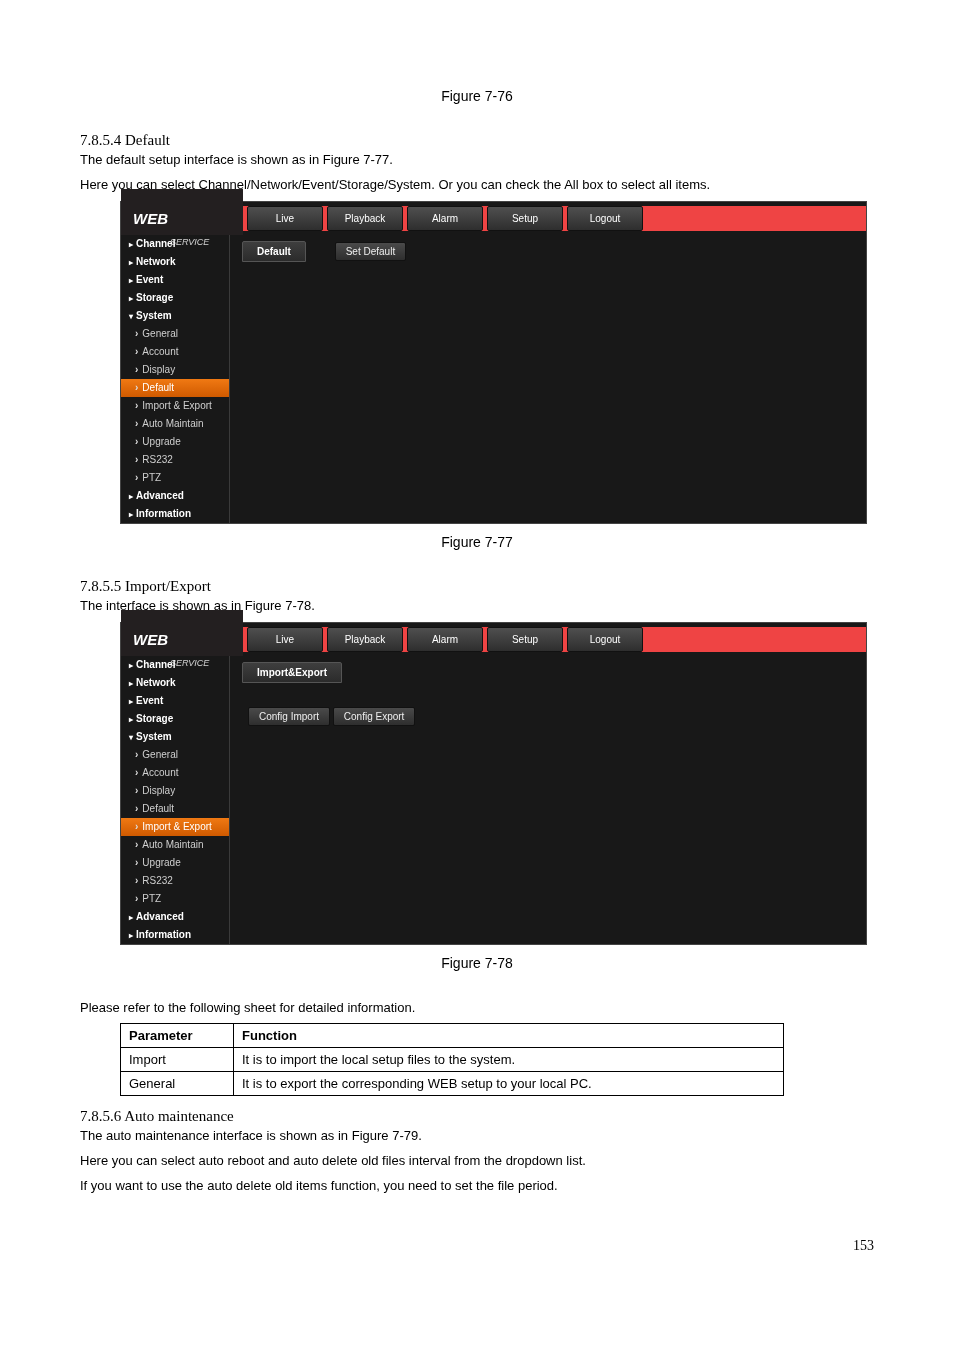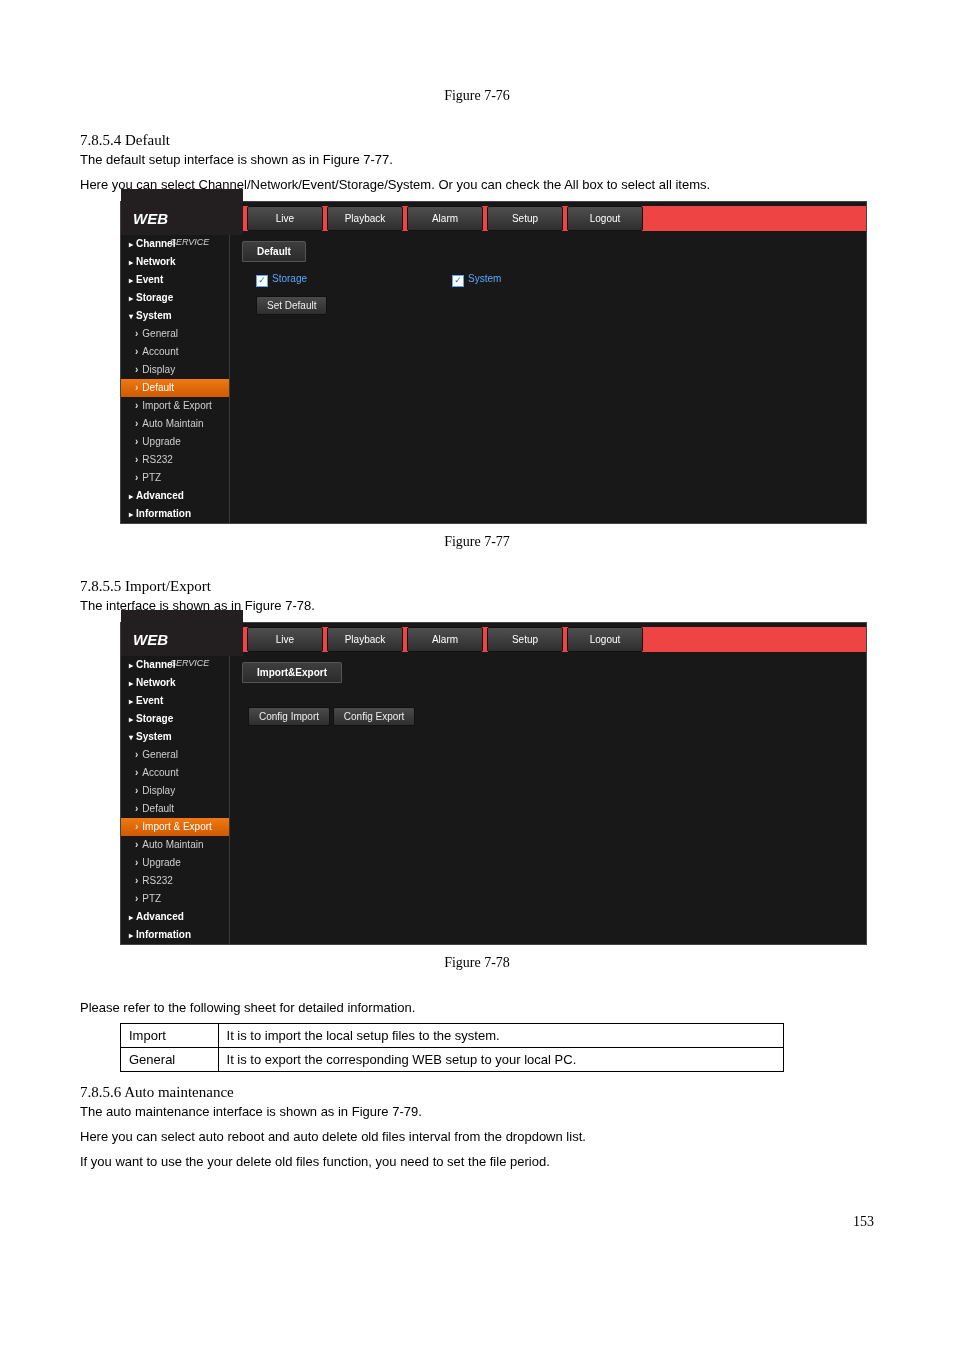--- a/index.html
+++ b/index.html
@@ -10,21 +10,20 @@
     background: #fff;
     color: #000;
     width: 954px;
     padding: 80px 80px 40px 80px;
     box-sizing: border-box;
   }
   .fig-title {
     text-align: center;
     font-size: 14px;
     margin: 8px 0 28px;
-    font-family: Liberation Serif, serif;
   }
   .section-heading {
     font-family: "Times New Roman", serif;
     font-size: 15px;
     margin: 8px 0 2px 0;
   }
   .body-text {
     font-size: 13px;
     line-height: 1.45;
     margin: 0 0 6px 0;
@@ -247,24 +246,20 @@
           <span class="tri"></span>
           <span>Advanced</span>
         </div>
       <div class="side-item cat">
           <span class="tri"></span>
           <span>Information</span>
         </div>
     </div>
     <div class="ss-main">
       <div class="content-tab">Default</div>
-      <div class="chk-row">
-        <span class="chk"><span class="box">✓</span><span>Storage</span></span>
-        <span class="chk"><span class="box">✓</span><span>System</span></span>
-      </div>
       <div class="webbtn">Set Default</div>
     </div>
   </div>
 </div>
 
 <div class="fig-title">Figure 7-77</div>
 
 <div class="section-heading">7.8.5.5 Import/Export</div>
 <p class="body-text">The interface is shown as in Figure 7-78.</p>
 
@@ -358,29 +353,33 @@
     </div>
   </div>
 </div>
 
 <div class="fig-title">Figure 7-78</div>
 
 <p class="body-text">Please refer to the following sheet for detailed information.</p>
 
 <table class="info">
   <tbody>
+      <tr>
+    <td style="width:96px;font-weight:bold;">Parameter</td>
+    <td style="font-weight:bold;">Function</td>
+  </tr>
   <tr>
     <td>Import</td>
     <td>It is to import the local setup files to the system.</td>
   </tr>
   <tr>
     <td>General</td>
     <td>It is to export the corresponding WEB setup to your local PC.</td>
   </tr>
 </tbody>
   </table>
 
 <div class="section-heading">7.8.5.6 Auto maintenance</div>
 <p class="body-text">The auto maintenance interface is shown as in Figure 7-79.</p>
 <p class="body-text">Here you can select auto reboot and auto delete old files interval from the dropdown list.</p>
-<p class="body-text">If you want to use the your delete old files function, you need to set the file period.</p>
+<p class="body-text">If you want to use the auto delete old items function, you need to set the file period.</p>
 
 <div class="page-num">153</div>
 
 </body></html>

